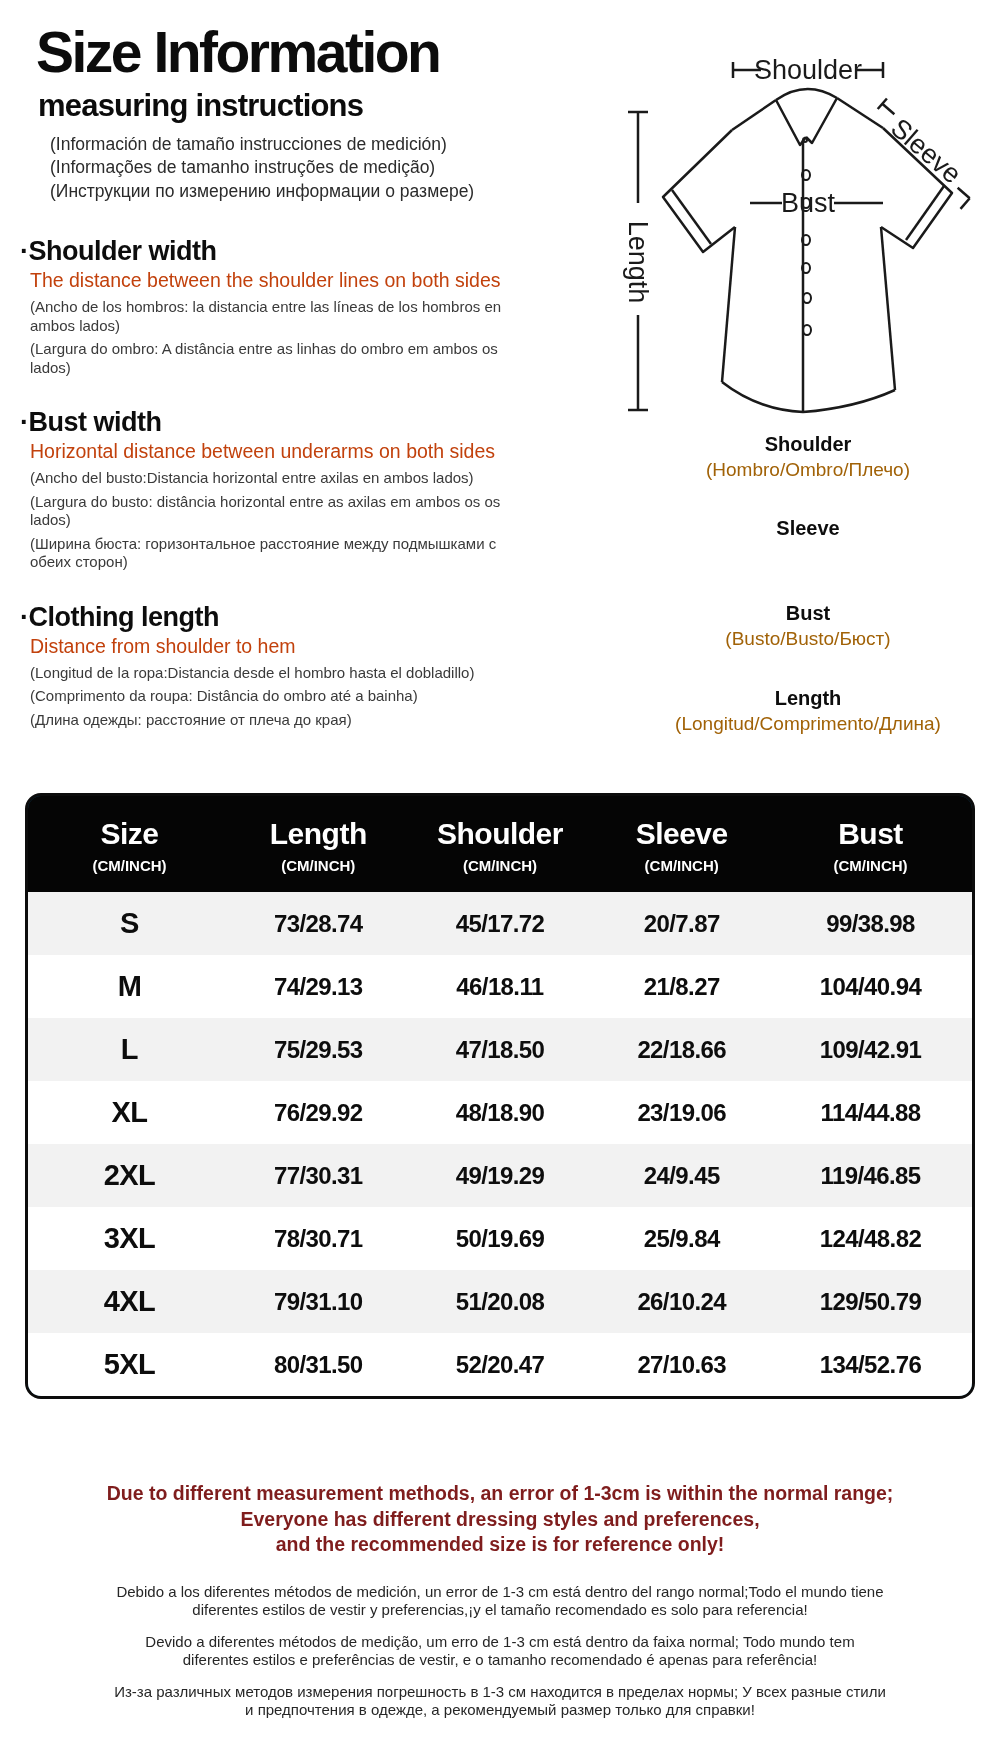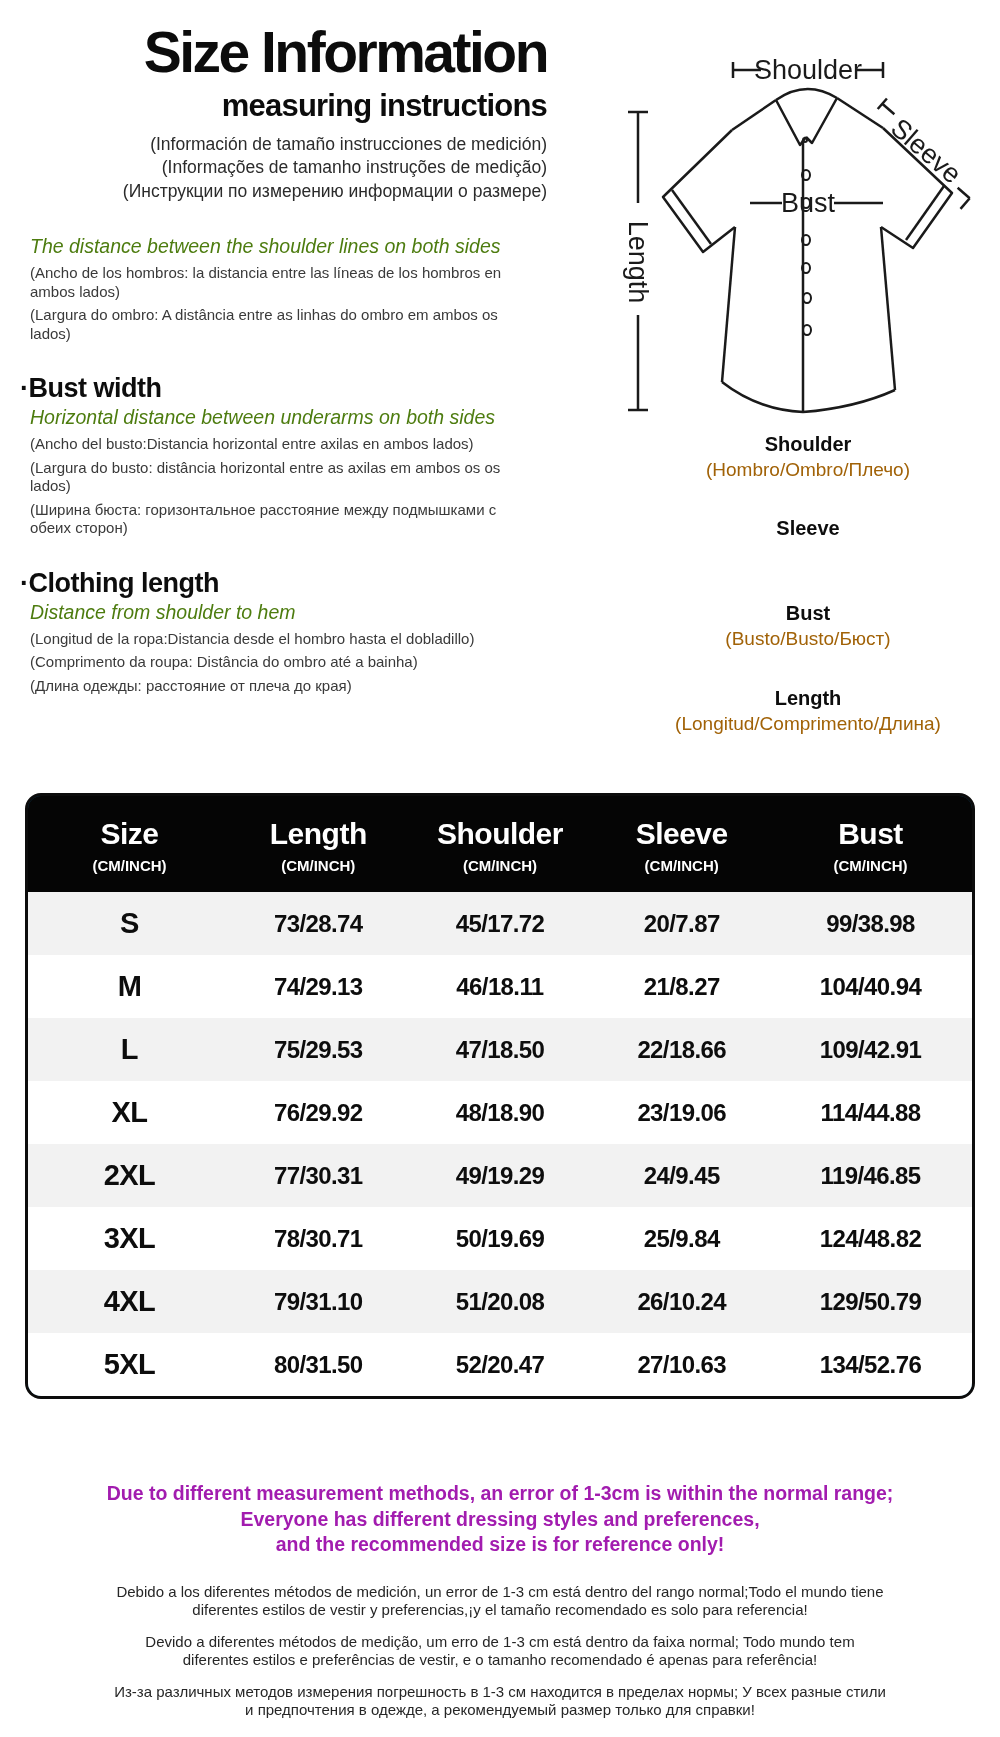--- a/index.html
+++ b/index.html
@@ -1,31 +1,31 @@
 <!DOCTYPE html>
 <html><head>
 <meta charset="utf-8">
 <style>
   html,body{margin:0;padding:0;background:#fff;}
   .page{position:relative;width:1000px;height:1737px;background:#ffffff;
         font-family:"Liberation Sans",sans-serif;color:#111;overflow:hidden;}
 
   
-  .intro{position:absolute;left:12px;top:22px;width:535px;text-align:right;}
+  .intro{position:absolute;left:36px;top:22px;width:535px;}
   .title{font-size:57px;font-weight:bold;letter-spacing:-2.5px;line-height:1.08;margin:0;color:#0c0c0c;}
   .subtitle{font-size:31px;font-weight:bold;letter-spacing:-0.8px;margin:4px 0 0 2px;color:#0c0c0c;}
   .intro-notes{margin-top:9px;margin-left:14px;}
   .intro-note{font-size:17.5px;line-height:23.5px;color:#2b2b2b;}
 
   
   .sections{position:absolute;left:20px;top:234px;width:518px;}
   .sec{margin-top:28px;}
   .sec:first-child{margin-top:0;}
   .sec-title{font-size:27px;font-weight:bold;letter-spacing:-0.5px;line-height:34px;color:#0d0d0d;}
-  .sec-desc{font-size:19.5px;line-height:25px;color:#4d7c0f;padding-left:10px;font-style:italic;}
+  .sec-desc{font-size:19.5px;line-height:25px;color:#c2410c;padding-left:10px;}
   .sec-note{font-size:15px;line-height:18.5px;color:#3a3a3a;margin-top:5px;padding-left:10px;}
 
   
   .diagram{position:absolute;left:610px;top:50px;}
   .diagram line,.diagram path,.diagram circle,.diagram ellipse{stroke:#1a1a1a;fill:none;}
   .diagram text{fill:#1a1a1a;stroke:none;font-family:"Liberation Sans",sans-serif;}
 
   .legend-item{position:absolute;left:616px;width:384px;text-align:center;}
   .legend-term{font-size:20px;font-weight:bold;color:#0d0d0d;}
   .legend-trans{font-size:19px;margin-top:3px;color:#a16207;}
@@ -38,21 +38,21 @@
   .col-label{font-size:30px;font-weight:bold;letter-spacing:-0.5px;line-height:34px;}
   .col-unit{font-size:15px;font-weight:bold;margin-top:6px;line-height:18px;}
   .size-table tbody td{height:61px;text-align:center;vertical-align:middle;color:#0d0d0d;}
   .size-table tbody tr:nth-child(odd){background:#f2f2f2;}
   .size-table tbody tr:nth-child(even){background:#ffffff;}
   td.size-cell{font-size:29px;font-weight:bold;letter-spacing:-0.5px;}
   td.val-cell{font-size:24px;font-weight:bold;letter-spacing:-0.6px;}
 
   
   .footer{position:absolute;left:0;top:1481px;width:1000px;text-align:center;}
-  .footer-bold div{font-size:19.5px;line-height:25.5px;font-weight:bold;color:#a21caf;}
+  .footer-bold div{font-size:19.5px;line-height:25.5px;font-weight:bold;color:#7f1d1d;}
   .footer-notes{margin-top:25px;}
   .note-group{margin-top:13px;}
   .note-group:first-child{margin-top:0;}
   .note-line{font-size:15px;line-height:18.5px;color:#262626;}
 </style>
 </head>
 <body>
 
 <div class="page">
 
@@ -61,20 +61,21 @@
     <h2 class="subtitle">measuring instructions</h2>
     <div class="intro-notes">
       <div class="intro-note">(Información de tamaño instrucciones de medición)</div>
       <div class="intro-note">(Informações de tamanho instruções de medição)</div>
       <div class="intro-note">(Инструкции по измерению информации о размере)</div>
     </div>
   </div>
 
   <div class="sections">
     <div class="sec">
+      <div class="sec-title">·Shoulder width</div>
       <div class="sec-desc">The distance between the shoulder lines on both sides</div>
       <div class="sec-note">(Ancho de los hombros: la distancia entre las líneas de los hombros en ambos lados)</div>
       <div class="sec-note">(Largura do ombro: A distância entre as linhas do ombro em ambos os lados)</div>
     </div>
     <div class="sec">
       <div class="sec-title">·Bust width</div>
       <div class="sec-desc">Horizontal distance between underarms on both sides</div>
       <div class="sec-note">(Ancho del busto:Distancia horizontal entre axilas en ambos lados)</div>
       <div class="sec-note">(Largura do busto: distância horizontal entre as axilas em ambos os os lados)</div>
       <div class="sec-note">(Ширина бюста: горизонтальное расстояние между подмышками с обеих сторон)</div>

